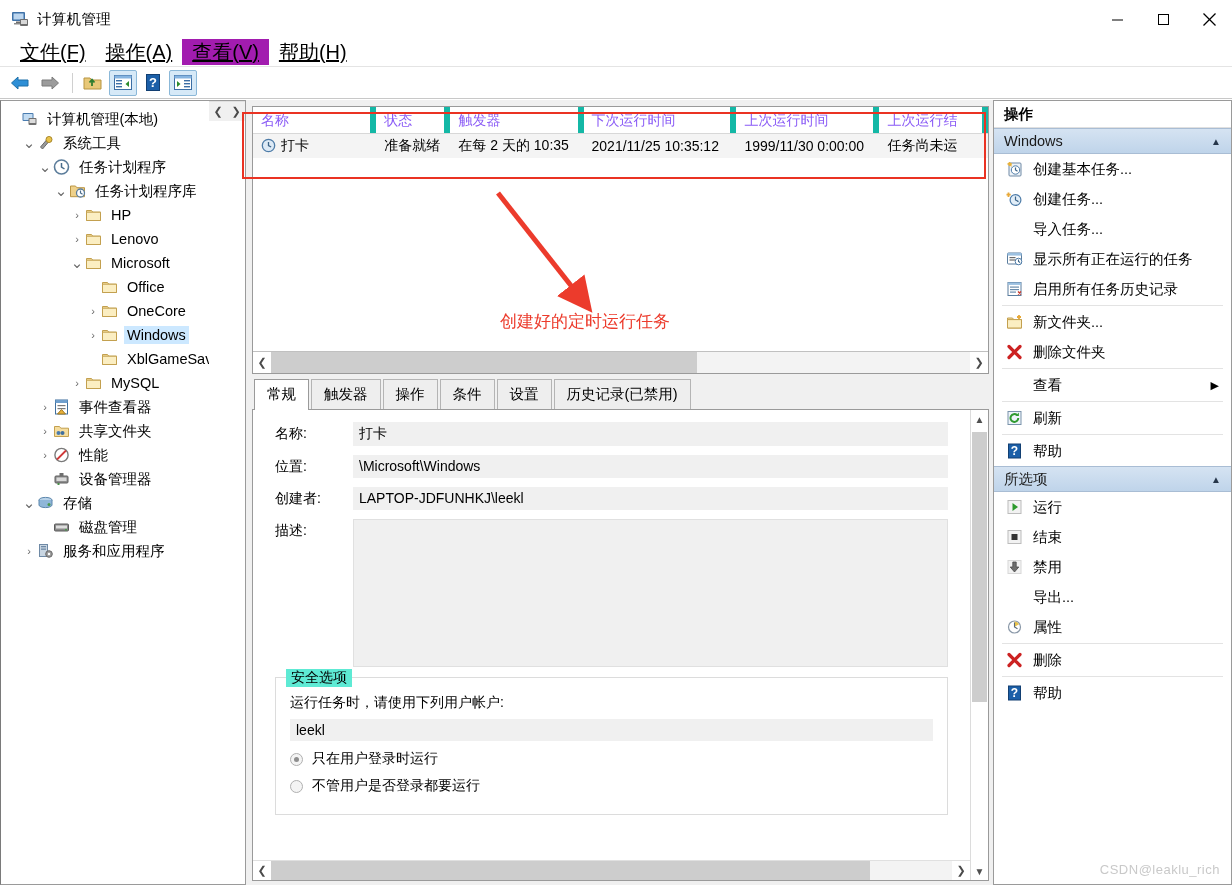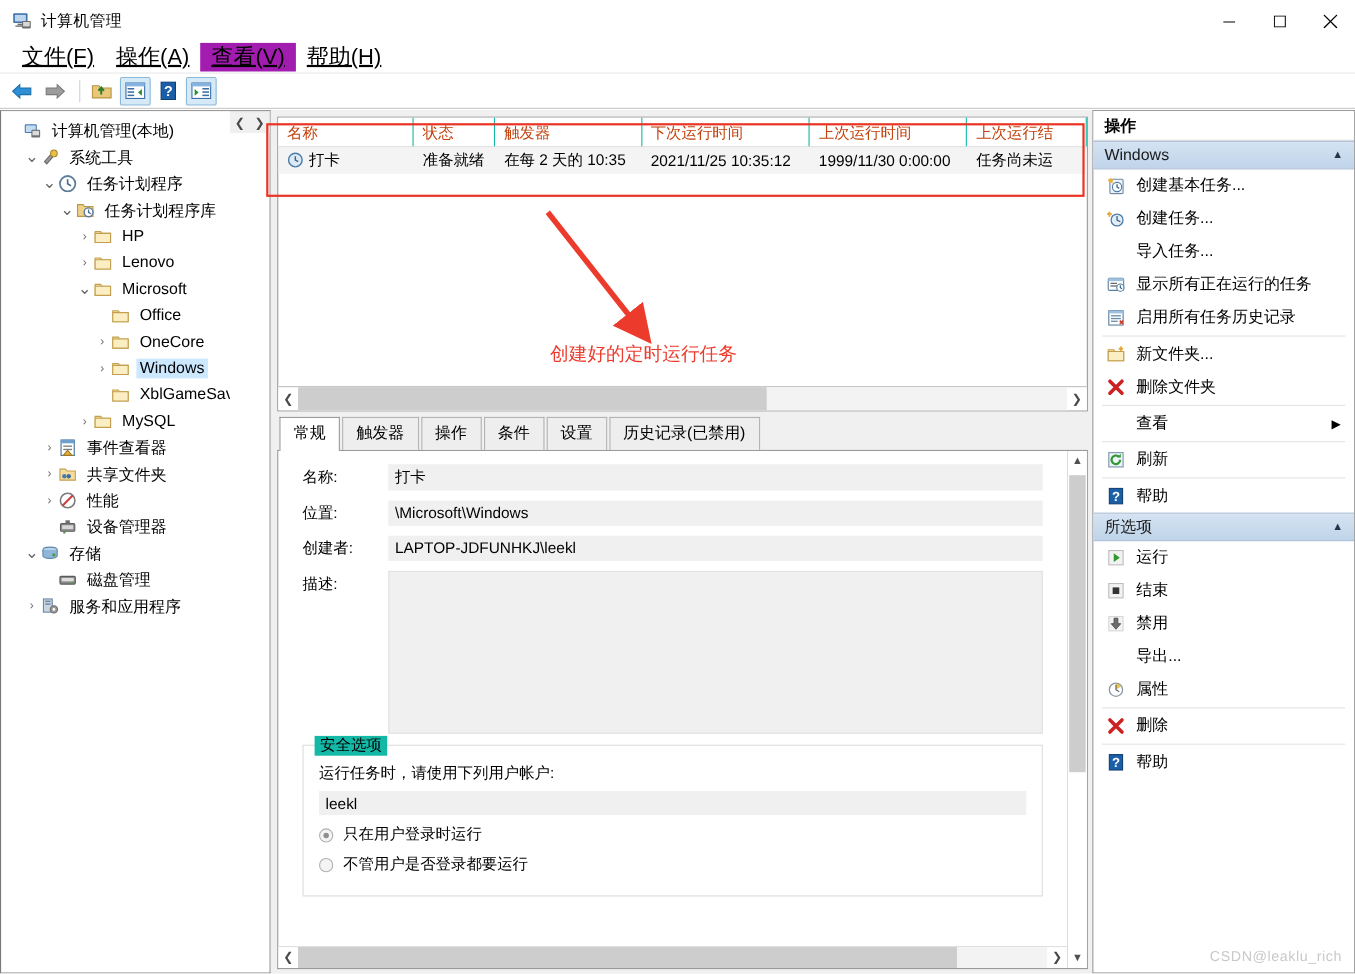--- a/index.html
+++ b/index.html
@@ -82,22 +82,22 @@
     flex: 1; display: flex; flex-direction: column; min-width: 0;
     background: #f0f0f0; padding: 0 2px 0 2px;
   }
   #listbox {
     height: 268px; flex: none; margin: 6px 2px 0 4px; background: #ffffff;
     border: 1px solid #9a9a9a; display: flex; flex-direction: column; position: relative;
   }
   #lheader { display: flex; height: 27px; flex: none; background: #ffffff;
              border-bottom: 1px solid #d8d8d8; }
   #lheader .hc {
-    padding: 5px 0 0 8px; font-size: 14px; color: #c2410c;
-    border-right: 1px solid #14b8a6; overflow: hidden; white-space: nowrap;
+    padding: 5px 0 0 8px; font-size: 14px; color: #8b5cf6;
+    border-right: 6px solid #14b8a6; overflow: hidden; white-space: nowrap;
   }
   #lrows { flex: 1; overflow: hidden; }
   .lrow { display: flex; height: 24px; background: #f4f4f4; align-items: center; }
   .lrow .lc {
     padding-left: 8px; font-size: 14px; color: #000; overflow: hidden; white-space: nowrap;
     display: flex; align-items: center; height: 24px;
   }
   .lrow .lc .clockicon { width: 16px; height: 16px; margin-right: 4px; flex: none; position: relative; }
   #list-hscroll {
     height: 22px; flex: none; display: flex; align-items: center;
@@ -157,21 +157,21 @@
     flex: 1; margin-right: 22px; font-size: 14px; color: #000;
     background: #f0f0f0; padding: 3px 6px; min-height: 23px;
   }
   .fvalue.desc { height: 148px; background: #f0f0f0; border: 1px solid #e0e0e0; }
 
   .group {
     margin: 10px 22px 0 22px; border: 1px solid #dcdcdc; border-top: 1px solid #dcdcdc;
     padding: 0 0 10px 0; position: relative;
   }
   .group-title {
-    position: absolute; top: -9px; left: 10px; background: #14b8a6; padding: 0 5px;
+    position: absolute; top: -9px; left: 10px; background: #5eead4; padding: 0 5px;
     font-size: 14px; color: #000;
   }
   .group-inner { padding: 16px 14px 0 14px; }
   .gline { font-size: 14px; color: #000; margin-bottom: 7px; }
   .userbox { background: #f0f0f0; padding: 3px 6px; font-size: 14px; margin-bottom: 9px; }
   .radio-row { display: flex; align-items: center; margin-bottom: 9px; font-size: 14px; }
   .radio {
     width: 13px; height: 13px; border-radius: 50%; border: 1px solid #b0b0b0;
     background: #f4f4f4; margin-right: 9px; flex: none; position: relative;
   }

